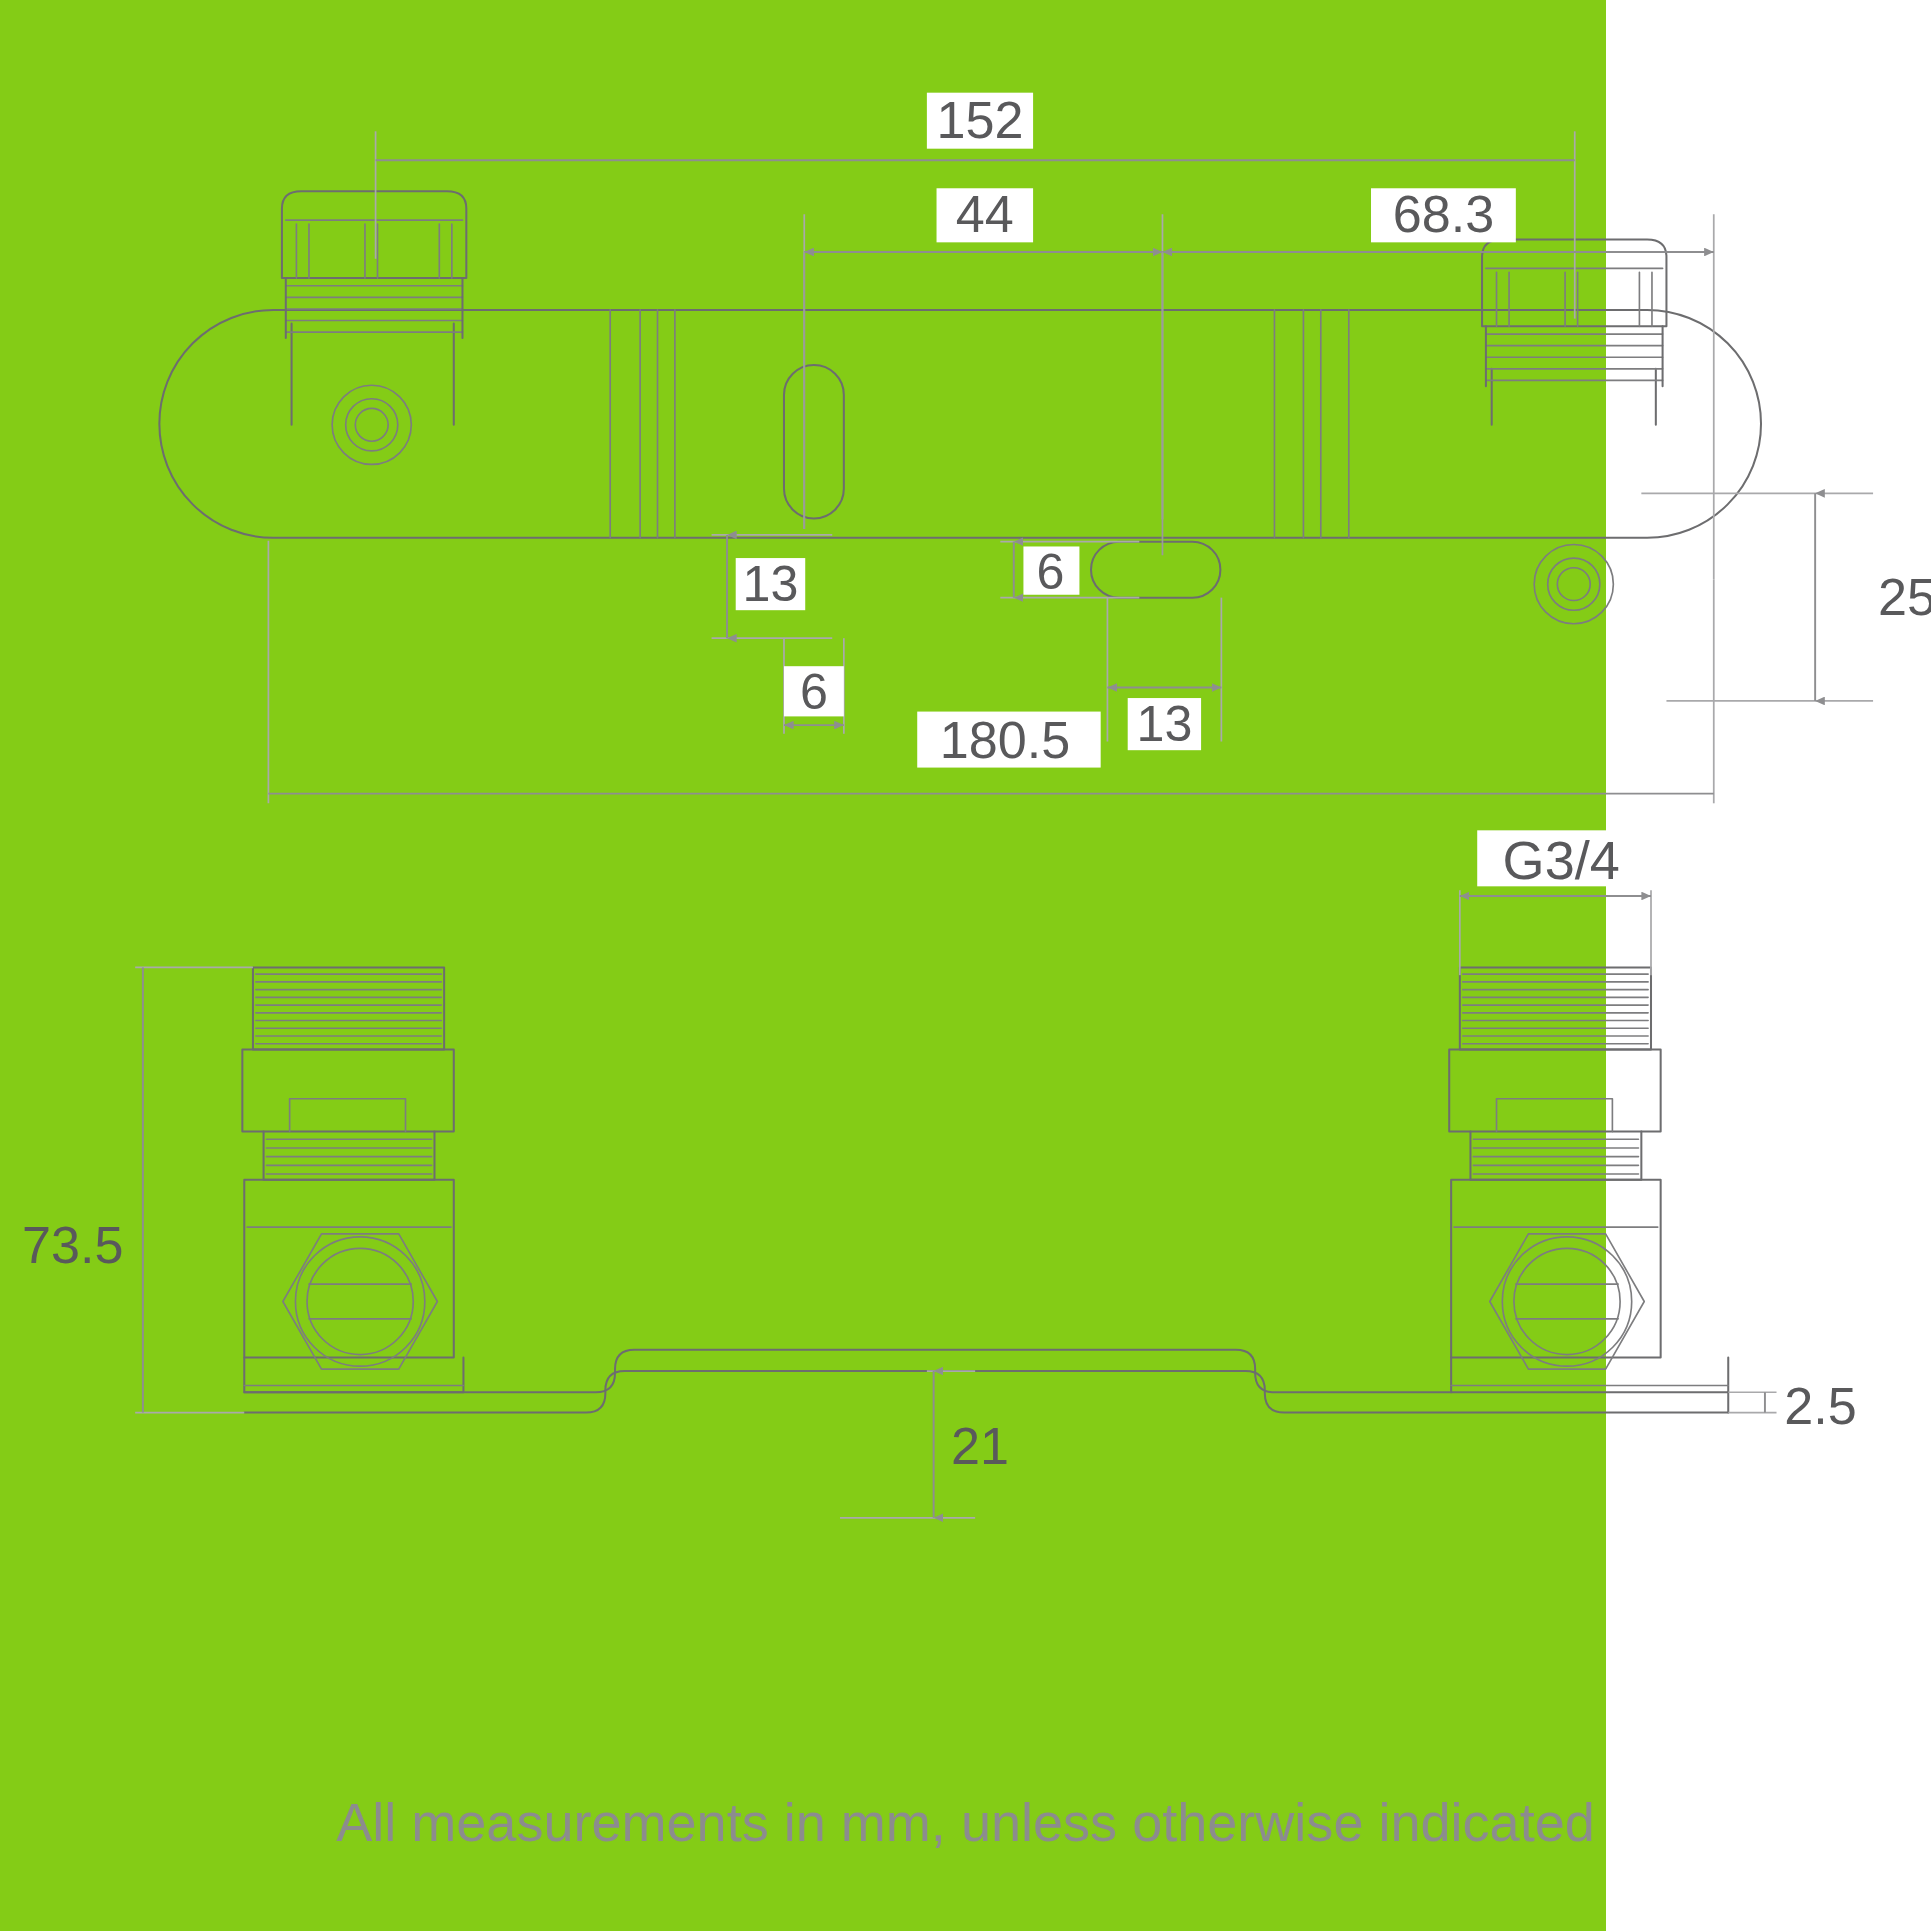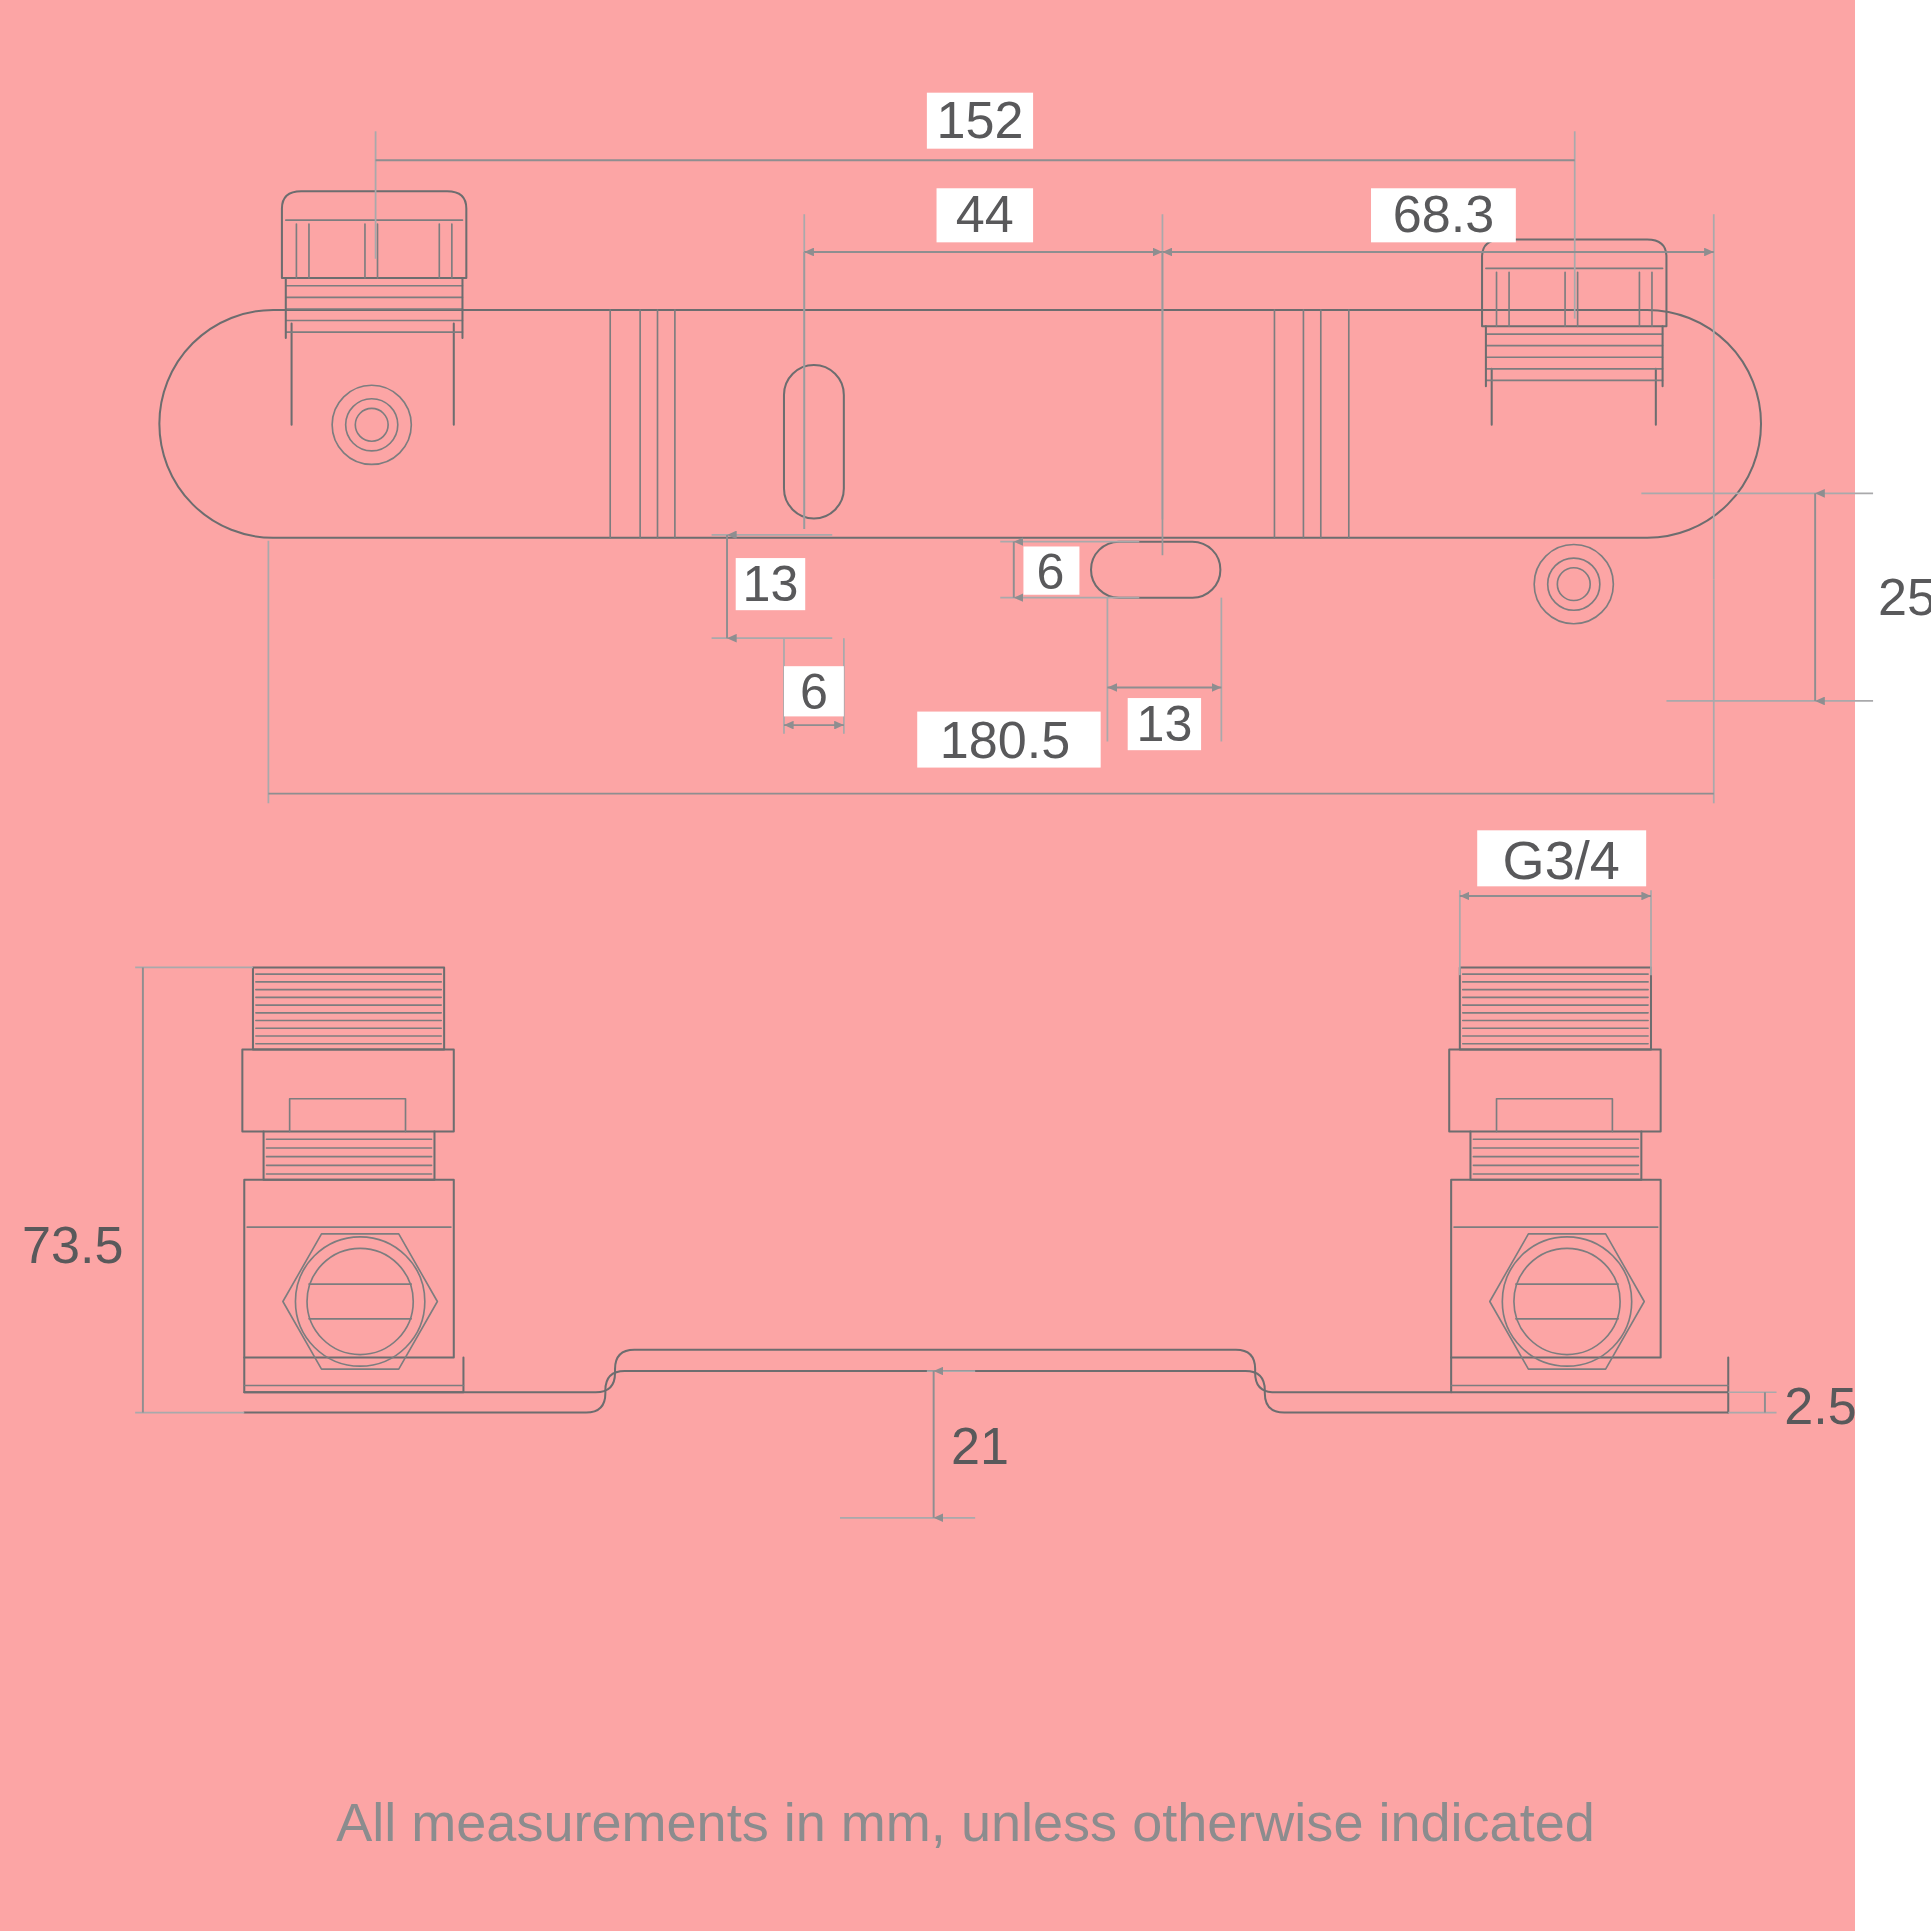--- a/index.html
+++ b/index.html
@@ -10,23 +10,23 @@
   }
   body {
     width: 1931px;
     height: 1931px;
     font-family: "Liberation Sans", sans-serif;
     color: #5a5a5a;
     overflow: hidden;
   }
   #stage {
     position: relative;
-    width: 1855px;
+    width: 1606px;
     height: 1931px;
-    background: #fca5a5;
+    background: #84cc16;
   }
   #drawing {
     position: absolute;
     inset: 0;
     width: 1931px;
     height: 1931px;
   }
   .dim-text {
     font-family: "Liberation Sans", sans-serif;
     fill: #59595b;

